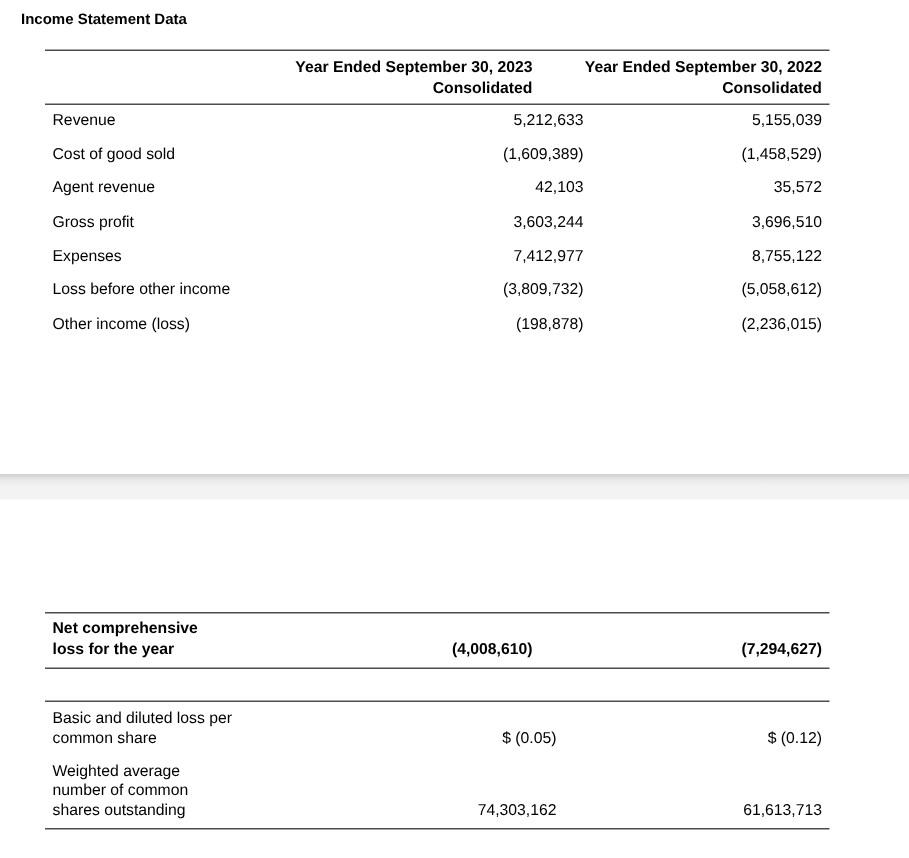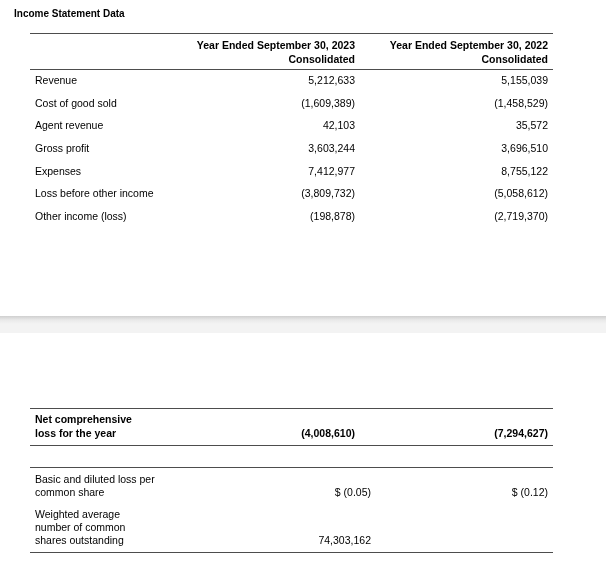--- a/index.html
+++ b/index.html
@@ -16,37 +16,37 @@
   .tbl { position:absolute; left:30px; width:523px; }
 
   
   .tbl1 { top:33px; border-top:1px solid var(--rule-line, #4d4d4d); }
   .thead { display:flex; border-bottom:1px solid var(--rule-line, #4d4d4d); padding:4px 0 3px; }
   .hdr { font-weight:bold; line-height:14px; }
   .c { min-width:0; }
   .c.label { width:150px; padding-left:5px; }
   .c.y23 { width:175px; text-align:right; }
   .c.y22 { flex:1; text-align:right; padding-right:5px; }
-  .trow { display:flex; height:22.63px; align-items:flex-start; padding-top:4px; }
+  .trow { display:flex; height:22.63px; align-items:flex-start; padding-top:4px;gap:34px; }
 
   
   .page-gap {
     position:absolute; left:0; top:316px; width:606px; height:17px;
     background:linear-gradient(180deg, #cfcfcf 0px, #e9e9e9 4px, var(--separator-band, #f3f3f3) 8px, var(--separator-band, #f3f3f3) 100%);
   }
 
   
   .tbl2 { top:408px; border-top:1px solid var(--rule-line, #4d4d4d); border-bottom:1px solid var(--rule-line, #4d4d4d); }
   .trow2 { display:flex; padding:3px 0 5px; font-weight:bold; line-height:14px; }
 
   
   .tbl3 { top:467px; border-top:1px solid var(--rule-line, #4d4d4d); border-bottom:1px solid var(--rule-line, #4d4d4d); padding-bottom:5px; }
   .trow3 { display:flex; line-height:13px;gap:16px; }
   .trow3.r1 { padding-top:5px; }
-  .trow3.r2 { margin-top:9px; }
+  .trow3.r2 { margin-top:9px;justify-content:space-between; }
 
   .vbottom { display:flex; align-items:flex-end; justify-content:flex-end; }
 </style>
 </head>
 <body>
 
 <div class="page">
 
   <div class="doc-title">Income Statement Data</div>
 
@@ -89,21 +89,21 @@
         <div class="c y22">8,755,122</div>
       </div>
       <div class="trow">
         <div class="c label">Loss before other income</div>
         <div class="c y23">(3,809,732)</div>
         <div class="c y22">(5,058,612)</div>
       </div>
       <div class="trow">
         <div class="c label">Other income (loss)</div>
         <div class="c y23">(198,878)</div>
-        <div class="c y22">(2,719,370)</div>
+        <div class="c y22">(2,236,015)</div>
       </div>
     </div>
   </div>
 
   <div class="page-gap"></div>
 
   <div class="tbl tbl2">
     <div class="trow2">
       <div class="c label">
         <div>Net comprehensive</div>
@@ -123,16 +123,17 @@
       <div class="c y23 vbottom">$ (0.05)</div>
       <div class="c y22 vbottom">$ (0.12)</div>
     </div>
     <div class="trow3 r2">
       <div class="c label">
         <div>Weighted average</div>
         <div>number of common</div>
         <div>shares outstanding</div>
       </div>
       <div class="c y23 vbottom">74,303,162</div>
+      <div class="c y22 vbottom">61,613,713</div>
     </div>
   </div>
 
 </div>
 
 </body></html>

